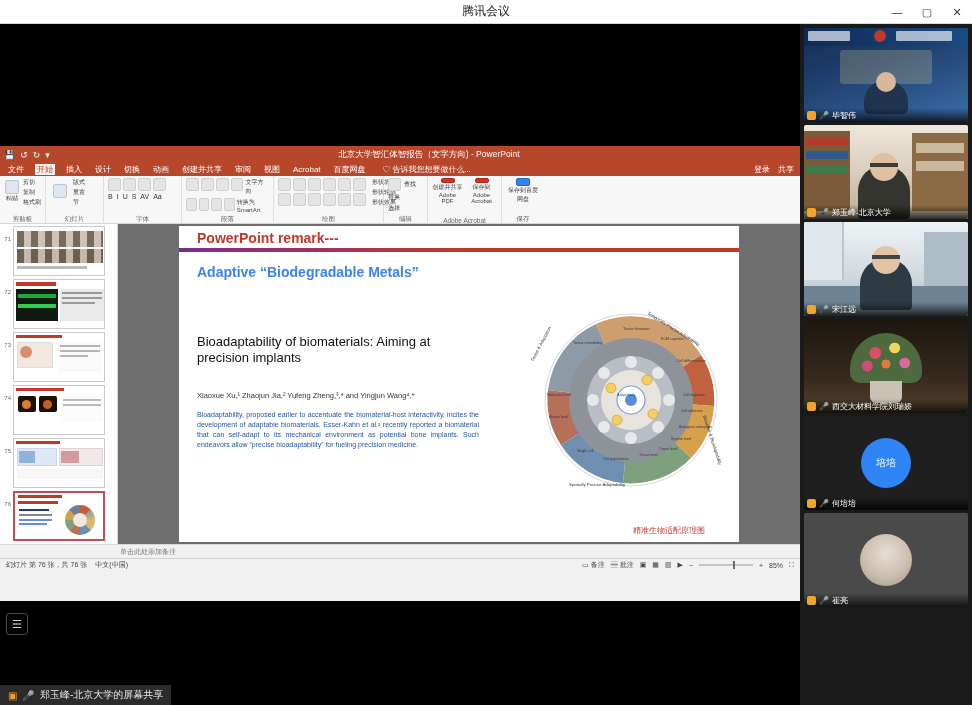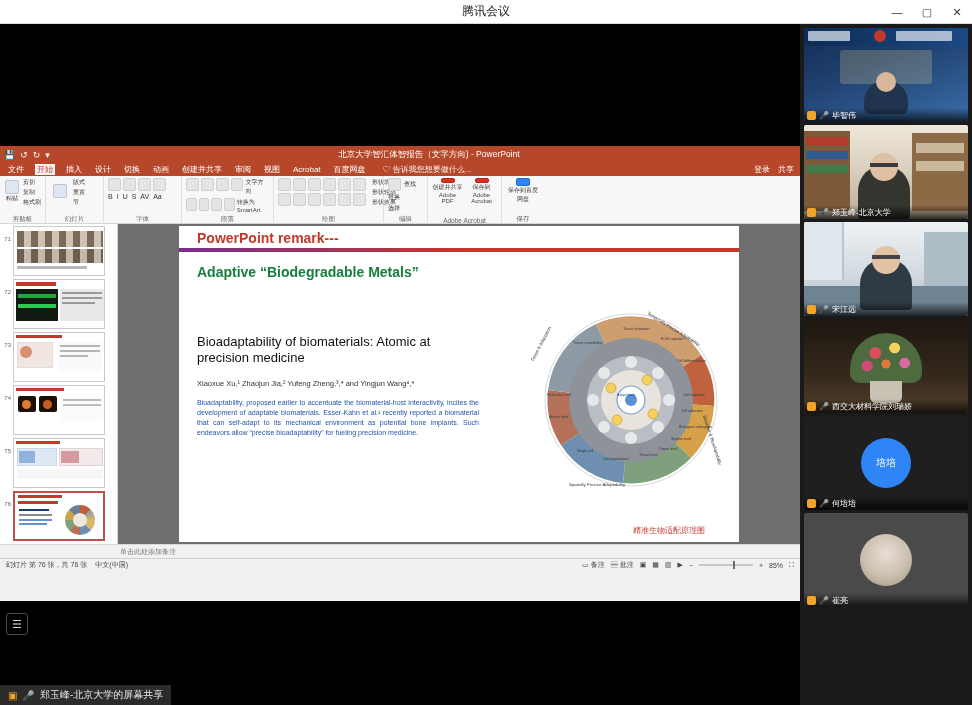--- a/index.html
+++ b/index.html
@@ -41,21 +41,21 @@
   .ppt-title .qat { display:flex; gap:5px; align-items:center; margin-right:8px; }
   .ppt-title .qat span { font-size:9px; opacity:.95; }
   .ppt-title .docname { flex:1; text-align:center; font-size:8.5px; }
 
   .ppt-tabs {
     height:13px; background:#b7472a; color:#fff; display:flex; align-items:center;
     font-size:8px; padding-left:6px; gap:9px; position:relative;
   }
   .ppt-tabs .tab { padding:0 2px; white-space:nowrap; }
   .ppt-tabs .tab.active { background:#f1f1f1; color:#b7472a; }
-  .ppt-tabs .tellme { margin-left:6px; opacity:.95; }
+  .ppt-tabs .tellme { margin-left:6px; opacity:.95;font-family:Liberation Serif, serif; }
   .ppt-tabs .right { position:absolute; right:6px; display:flex; gap:8px; font-size:8px; }
 
   .ribbon {
     height:48px; background:#f7f7f7; border-bottom:1px solid #d6d6d6;
     display:flex; font-size:7px; color:#333; position:relative;
   }
   .rgroup { border-right:1px solid #e0e0e0; padding:2px 4px 0 4px; display:flex; flex-direction:column; height:48px; }
   .rgroup .rlabel { margin-top:auto; text-align:center; font-size:6.5px; color:#666; }
   .rgroup .rbody { display:flex; gap:3px; align-items:flex-start; }
   .ricon { width:13px; height:13px; background:#e4e4e4; border:1px solid #cfcfcf; border-radius:2px; }
@@ -80,29 +80,29 @@
   .slidearea {
     flex:1; background:#6e6e6e; position:relative; display:flex;
     align-items:flex-start; justify-content:center; padding-top:2px;
   }
   .slide {
     width:560px; height:316px; background:#fff; position:relative; overflow:hidden;
   }
   .slide-topbar { position:absolute; left:0; top:22px; width:100%; height:4px;
      background:linear-gradient(to right,#7b2d8e,#c0392b,#c0392b); }
   .slide h1 { position:absolute; left:18px; top:4px; margin:0; font-size:14px; color:#c0392b; font-weight:bold; }
-  .slide h2 { position:absolute; left:18px; top:38px; margin:0; font-size:14px; color:#15803d; font-weight:bold; }
+  .slide h2 { position:absolute; left:18px; top:38px; margin:0; font-size:14px; color:#3b82f6; font-weight:bold; }
 
   .cell-card { position:absolute; left:18px; top:90px; width:282px; }
   .cp-row { display:flex; align-items:center; gap:6px; }
   .cp-bar { width:3px; height:16px; background:#1a3e6e; }
   .cp-name { font-size:11px; color:#1a3e6e; font-weight:bold; letter-spacing:.3px; }
   .cp-cite { font-size:8.5px; color:#222; margin-left:auto; }
   .paper-title { font-size:13px; color:#111; margin-top:18px; line-height:1.25; }
-  .paper-auth { font-size:7.5px; color:#333; margin-top:12px; }
+  .paper-auth { font-size:7.5px; color:#333; margin-top:24px; }
   .paper-abs { font-size:7px; color:#2255aa; margin-top:10px; text-align:justify; line-height:1.45; }
 
   .wheel { position:absolute; right:8px; top:74px; width:200px; height:200px; }
   .wheel-cap { position:absolute; right:34px; bottom:6px; font-size:8px; color:#c0392b; }
 
   .notesbar { height:14px; background:#f1f1f1; border-top:1px solid #d8d8d8;
               font-size:7px; color:#777; display:flex; align-items:center; padding-left:120px; }
   .statusbar { height:13px; background:#f1f1f1; border-top:1px solid #d0d0d0;
               font-size:7px; color:#444; display:flex; align-items:center; padding:0 6px; gap:8px; }
   .statusbar .right { margin-left:auto; display:flex; align-items:center; gap:6px; }
@@ -422,21 +422,21 @@
           </div>
         </div>
 
         <div class="slidearea">
           <div class="slide">
             <div class="slide-topbar"></div>
             <h1>PowerPoint remark---</h1>
             <h2>Adaptive “Biodegradable Metals”</h2>
 
             <div class="cell-card">
-              <div class="paper-title">Bioadaptability of biomaterials: Atomic at precision medicine</div>
+              <div class="paper-title">Bioadaptability of biomaterials: Aiming at precision implants</div>
               <div class="paper-auth">Xiaoxue Xu,¹ Zhaojun Jia,² Yufeng Zheng,³,* and Yingjun Wang⁴,*</div>
               <div class="paper-abs">Bioadaptability, proposed earlier to accentuate the biomaterial-host interactivity, incites the development of adaptable biomaterials. Esser-Kahn et al.² recently reported a biomaterial that can self-adapt to its mechanical environment as potential bone implants. Such endeavors allow “precise bioadaptability” for fueling precision medicine.</div>
             </div>
 
             <div class="wheel">
               <svg viewBox="0 0 200 200" width="200" height="200">
                 <g transform="translate(100,100)">
                   <circle r="86" fill="none" stroke="#d8d8d8" stroke-width="1"></circle>
                   <g>
                     <path d="M0,0 L70,-45 A83,83 0 0 1 83,6 Z" fill="#c1623f"></path>

